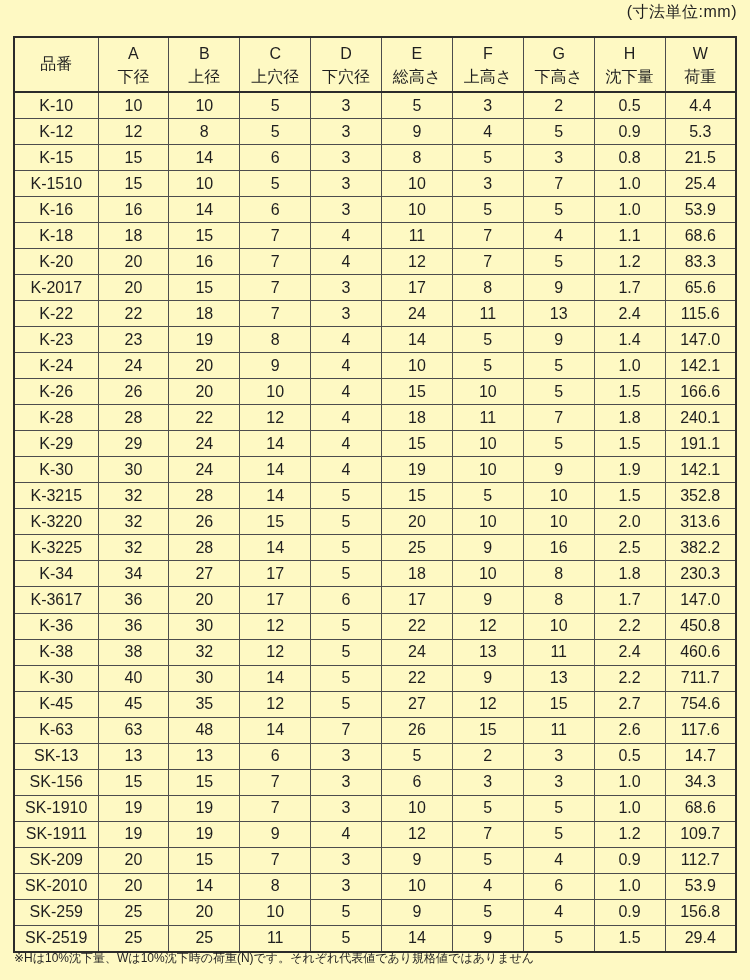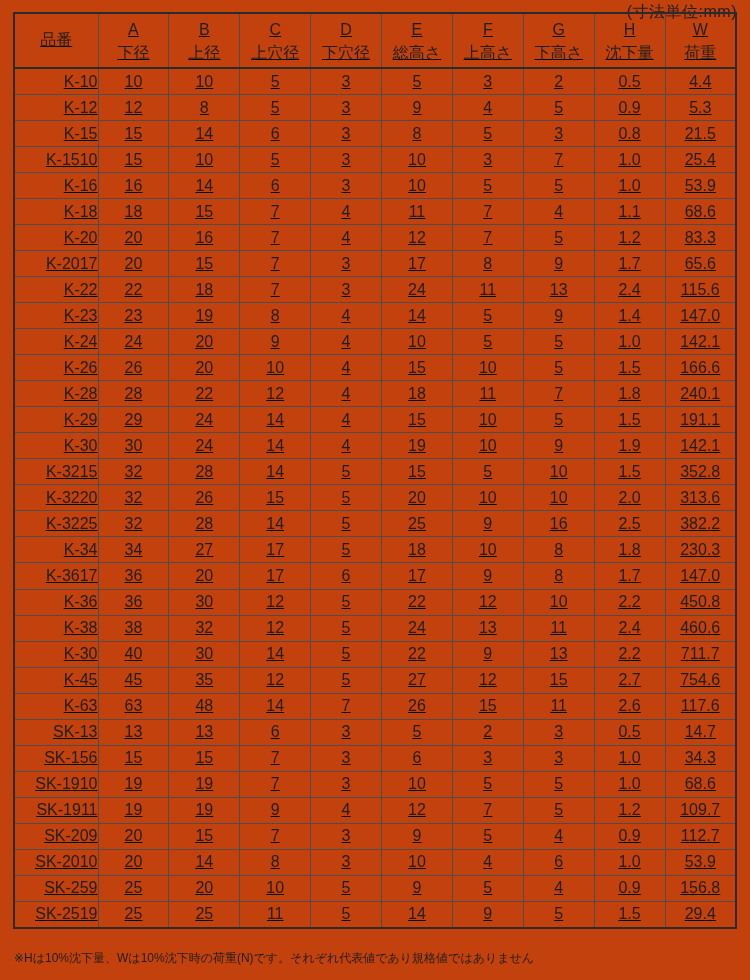--- a/index.html
+++ b/index.html
@@ -5,62 +5,61 @@
   html, body {
     margin: 0;
     padding: 0;
     background: #ffffff;
     font-family: "Liberation Sans", "DejaVu Sans", sans-serif;
   }
   .page {
     position: relative;
     width: 750px;
     height: 980px;
-    background: #c2410c;
+    background: #fef9c3;
     overflow: hidden;
   }
   .unit-label {
     position: absolute;
     top: 2px;
     right: 13px;
     font-size: 16px;
     color: #1f1f1f;
     letter-spacing: 0.5px;
   }
   table.spec {
     position: absolute;
     left: 13px;
-    top: 12px;
+    top: 36px;
     width: 724px;
     height: 917px;
     border-collapse: collapse;
     table-layout: fixed;
     border: 2px solid #2b2b2b;
-    text-decoration: underline;
   }
   table.spec th,
   table.spec td {
     border: 1px solid #4d4d4d;
     color: #1f1f1f;
     font-size: 16px;
     font-weight: normal;
     padding: 0;
     overflow: hidden;
     white-space: nowrap;
   }
   table.spec thead th {
     border-bottom: 2px solid #2b2b2b;
     height: 53px;
     text-align: center;
     vertical-align: middle;
   }
   .hdr-letter { display: block; line-height: 24px; }
   .hdr-sub    { display: block; line-height: 22px; }
   table.spec td.part {
-    text-align: right;
+    text-align: center;
     padding-left: 0;
     margin-left: 14px;
   }
   table.spec td.val {
     text-align: center;
   }
   .footnote {
     position: absolute;
     left: 14px;
     top: 950px;

